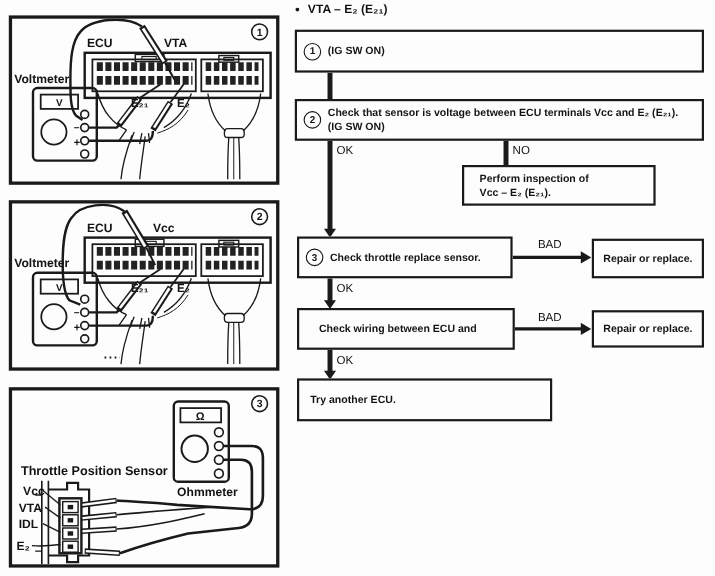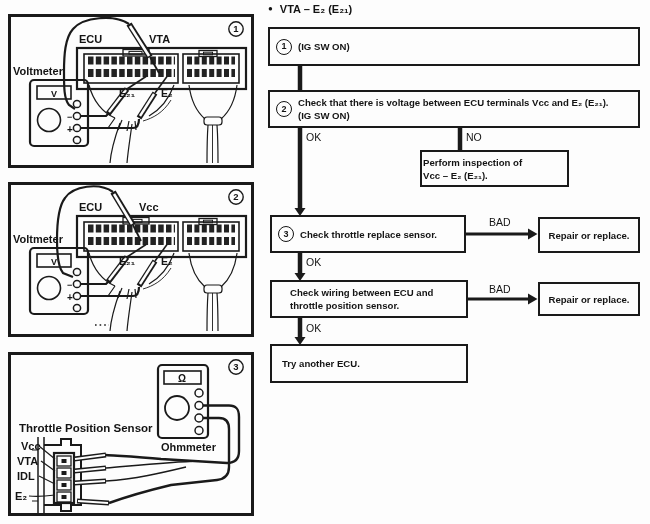--- a/index.html
+++ b/index.html
@@ -55,60 +55,59 @@
   <div class="fbox" style="left:268px;top:27px;width:372px;height:39px;">
     <span class="numcirc">1</span>
     <span class="lines">
       <span style="display:block">(IG SW ON)</span>
     </span>
   </div>
 
   <div class="fbox" style="left:268px;top:90px;width:372px;height:38px;">
     <span class="numcirc">2</span>
     <span class="lines">
-      <span style="display:block">Check that there is voltage between ECU terminals Vcc and E₂ (E₂₁).</span>
+      <span style="display:block">Check that sensor is voltage between ECU terminals Vcc and E₂ (E₂₁).</span>
       <span style="display:block">(IG SW ON)</span>
     </span>
   </div>
 
   <div class="flabel" style="left:306px;top:131px;">OK</div>
   <div class="flabel" style="left:466px;top:131px;text-align:center;">NO</div>
 
-  <div class="fbox" style="left:420px;top:150px;width:149px;height:37px;padding-left:1px;">
+  <div class="fbox" style="left:420px;top:150px;width:176px;height:37px;padding-left:14px;">
     <span class="lines">
       <span style="display:block">Perform inspection of</span>
       <span style="display:block">Vcc – E₂ (E₂₁).</span>
     </span>
   </div>
 
   <div class="fbox" style="left:270px;top:215px;width:196px;height:38px;">
     <span class="numcirc">3</span>
     <span>Check throttle replace sensor.</span>
   </div>
   <div class="flabel" style="left:489px;top:216px;">BAD</div>
   <div class="fbox center" style="left:538px;top:217px;width:102px;height:36px;">
     <span>Repair or replace.</span>
   </div>
 
   <div class="flabel" style="left:306px;top:256px;">OK</div>
 
   <div class="fbox" style="left:270px;top:280px;width:198px;height:38px;padding-left:18px;">
     <span class="lines">
       <span style="display:block">Check wiring between ECU and</span>
-      <span style="display:block">throttle position sensor.</span>
     </span>
   </div>
   <div class="flabel" style="left:489px;top:283px;">BAD</div>
   <div class="fbox center" style="left:538px;top:282px;width:102px;height:34px;">
     <span>Repair or replace.</span>
   </div>
 
   <div class="flabel" style="left:306px;top:322px;">OK</div>
 
-  <div class="fbox" style="left:270px;top:344px;width:198px;height:39px;padding-left:10px;">
+  <div class="fbox" style="left:270px;top:344px;width:232px;height:39px;padding-left:10px;">
     <span>Try another ECU.</span>
   </div>
 
   <div class="panel" style="top:14px;height:154px;">
     <svg width="240" height="148" viewBox="0 0 240 148">
       <g stroke="#1a1a1a" fill="none">
         <circle cx="225" cy="12" r="7.2" stroke-width="1.4"></circle>
         <rect x="66" y="31" width="169" height="41" stroke-width="2.2"></rect>
         <rect x="73" y="37" width="94" height="29" stroke-width="1.6"></rect>
         <rect x="172" y="37" width="56" height="29" stroke-width="1.6"></rect>

